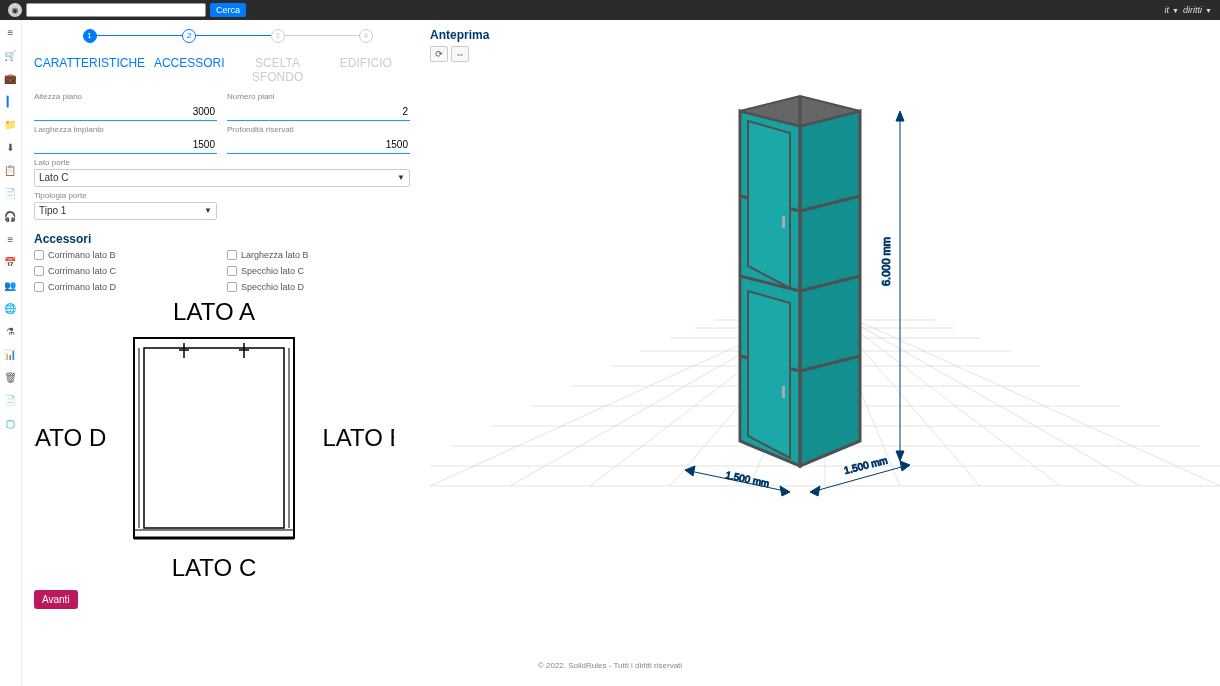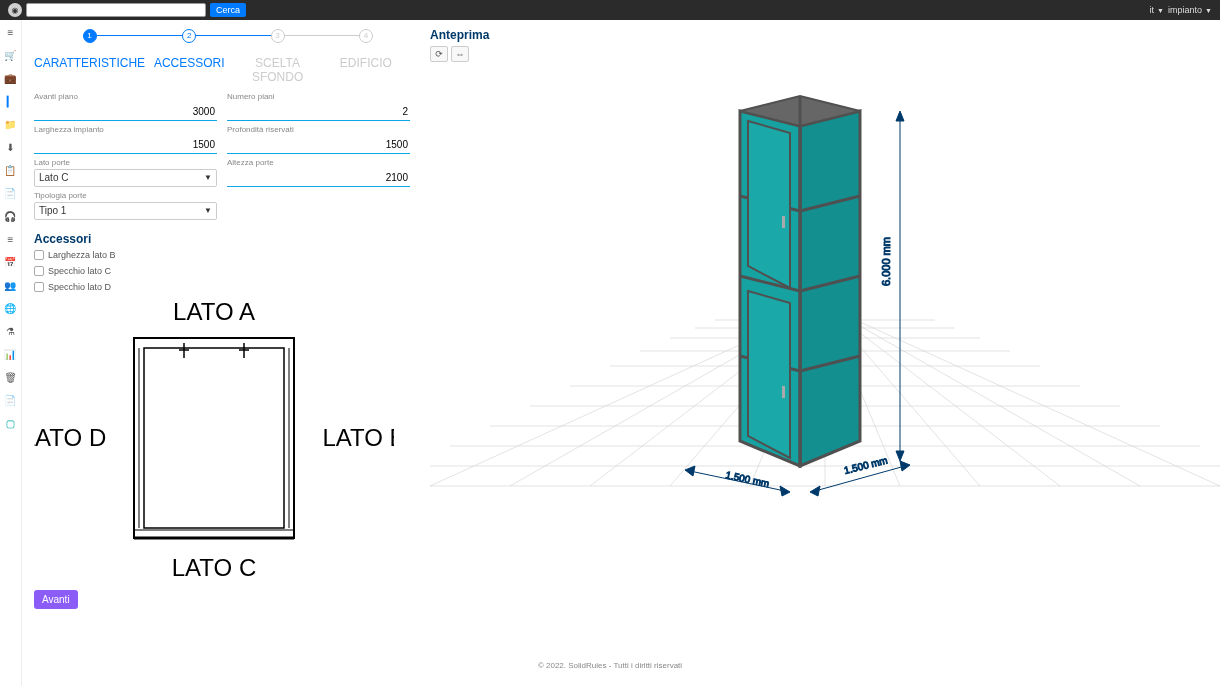--- a/index.html
+++ b/index.html
@@ -4,21 +4,21 @@
 <style>
 * { margin: 0; padding: 0; box-sizing: border-box; font-family: Arial, sans-serif; }
 body { font-size: 11px; color: #333; background: #fff; width: 1220px; height: 686px; overflow: hidden; }
 
 
 .topbar { height: 20px; background: #2b2b2b; display: flex; align-items: center; padding: 0 8px; justify-content: space-between; }
 .topbar-left { display: flex; align-items: center; gap: 4px; }
 .logo-circle { width: 14px; height: 14px; background: #d0d0d0; border-radius: 50%; display:flex; align-items:center; justify-content:center; font-size:8px; color:#333; }
 .search-input { width: 180px; height: 14px; border: 1px solid #999; border-radius: 2px; padding: 0 4px; font-size: 9px; background:#fff; }
 .search-btn { height: 14px; padding: 0 6px; background: #007bff; color: #fff; border: none; border-radius: 2px; font-size: 9px; cursor: pointer; }
-.topbar-right { display: flex; align-items: center; gap: 4px; color: #ddd; font-size: 9px; }
+.topbar-right { display: flex; align-items: center; gap: 4px; color: #ddd; font-size: 9px; font-style: italic; }
 .lang-sel, .user-menu { display:flex; align-items:center; gap:3px; cursor:pointer; }
 .caret { font-size: 7px; }
 
 
 .sidebar { position: absolute; top: 20px; left: 0; width: 22px; height: calc(100% - 20px); background: #fff; border-right: 1px solid #eee; display: flex; flex-direction: column; align-items: center; padding-top: 6px; gap: 11px; }
 .sidebar-icon { width: 12px; height: 12px; color: #555; display:flex; align-items:center; justify-content:center; font-size:10px; cursor:pointer; }
 .sidebar-icon.active { color: #007bff; }
 
 
 .main { position: absolute; top: 20px; left: 22px; right: 0; bottom: 0; display: flex; }
@@ -48,21 +48,21 @@
 
 .check-grid { display: flex; gap: 10px; }
 .check-col { flex: 1; display:flex; flex-direction:column; gap:6px; }
 .check-item { display:flex; align-items:center; gap:4px; font-size:9px; color:#555; }
 .checkbox { width:10px; height:10px; border:1px solid #aaa; border-radius:2px; cursor:pointer; }
 
 
 .dettaglio-svg { width: 360px; height: 280px; margin-top: 6px; }
 
 
-.avanti-btn { background:#8b5cf6; color:#fff; border:none; border-radius:3px; padding:4px 8px; font-size:10px; cursor:pointer; margin-top:10px; }
+.avanti-btn { background:#be185d; color:#fff; border:none; border-radius:3px; padding:4px 8px; font-size:10px; cursor:pointer; margin-top:10px; }
 
 
 .anteprima-title { font-size:12px; font-weight:bold; color:#003a6b; margin-bottom:4px; }
 .anteprima-controls { display:flex; gap:3px; margin-bottom:4px; }
 .ctrl-btn { width:18px; height:16px; border:1px solid #ccc; border-radius:2px; background:#f8f8f8; display:flex; align-items:center; justify-content:center; font-size:9px; cursor:pointer; color:#555; }
 .viewer { position:relative; width:100%; height:520px; background:#fff; overflow:hidden; }
 
 
 .footer { position:absolute; bottom:16px; left:0; right:0; text-align:center; font-size:8px; color:#888; }
 </style>
@@ -74,21 +74,21 @@
     <div class="logo-circle">◉</div>
     <input class="search-input" placeholder="" style="">
     <button class="search-btn">Cerca</button>
   </div>
   <div class="topbar-right">
     <div class="lang-sel">
       <span>it</span>
       <span class="caret">▼</span>
     </div>
     <div class="user-menu">
-      <span>impianto</span>
+      <span>diritti</span>
       <span class="caret">▼</span>
     </div>
   </div>
 </div>
 
 <div class="sidebar">
   <div class="sidebar-icon">≡</div>
   <div class="sidebar-icon">🛒</div>
   <div class="sidebar-icon">💼</div>
   <div class="sidebar-icon active">▎</div>
@@ -130,21 +130,21 @@
       </div>
       <div class="step disabled">
         <div class="step-circle">4</div>
         <div class="step-label">EDIFICIO</div>
       </div>
     </div>
 
     
     <div class="form-row">
       <div class="form-group">
-        <span class="form-label">Avanti piano</span>
+        <span class="form-label">Altezza piano</span>
         <input class="form-input" value="3000" style="">
       </div>
       <div class="form-group">
         <span class="form-label">Numero piani</span>
         <input class="form-input" value="2" style="">
       </div>
     </div>
     <div class="form-row">
       <div class="form-group">
         <span class="form-label">Larghezza impianto</span>
@@ -156,39 +156,49 @@
       </div>
     </div>
     <div class="form-row">
       <div class="form-group">
         <span class="form-label">Lato porte</span>
         <div class="form-select">
           <span>Lato C</span>
           <span style="font-size:8px;">▼</span>
         </div>
       </div>
-      <div class="form-group">
-        <span class="form-label">Altezza porte</span>
-        <input class="form-input" value="2100" style="">
-      </div>
     </div>
     <div class="form-row">
       <div class="form-group">
         <span class="form-label">Tipologia porte</span>
         <div class="form-select">
           <span>Tipo 1</span>
           <span style="font-size:8px;">▼</span>
         </div>
       </div>
       <div class="form-group"></div>
     </div>
 
     
     <div class="section-title" style="margin-top:12px;">Accessori</div>
     <div class="check-grid">
+      <div class="check-col">
+        <div class="check-item">
+            <div class="checkbox"></div>
+            <span>Corrimano lato B</span>
+          </div>
+        <div class="check-item">
+            <div class="checkbox"></div>
+            <span>Corrimano lato C</span>
+          </div>
+        <div class="check-item">
+            <div class="checkbox"></div>
+            <span>Corrimano lato D</span>
+          </div>
+      </div>
       <div class="check-col">
         <div class="check-item">
             <div class="checkbox"></div>
             <span>Larghezza lato B</span>
           </div>
         <div class="check-item">
             <div class="checkbox"></div>
             <span>Specchio lato C</span>
           </div>
         <div class="check-item">

